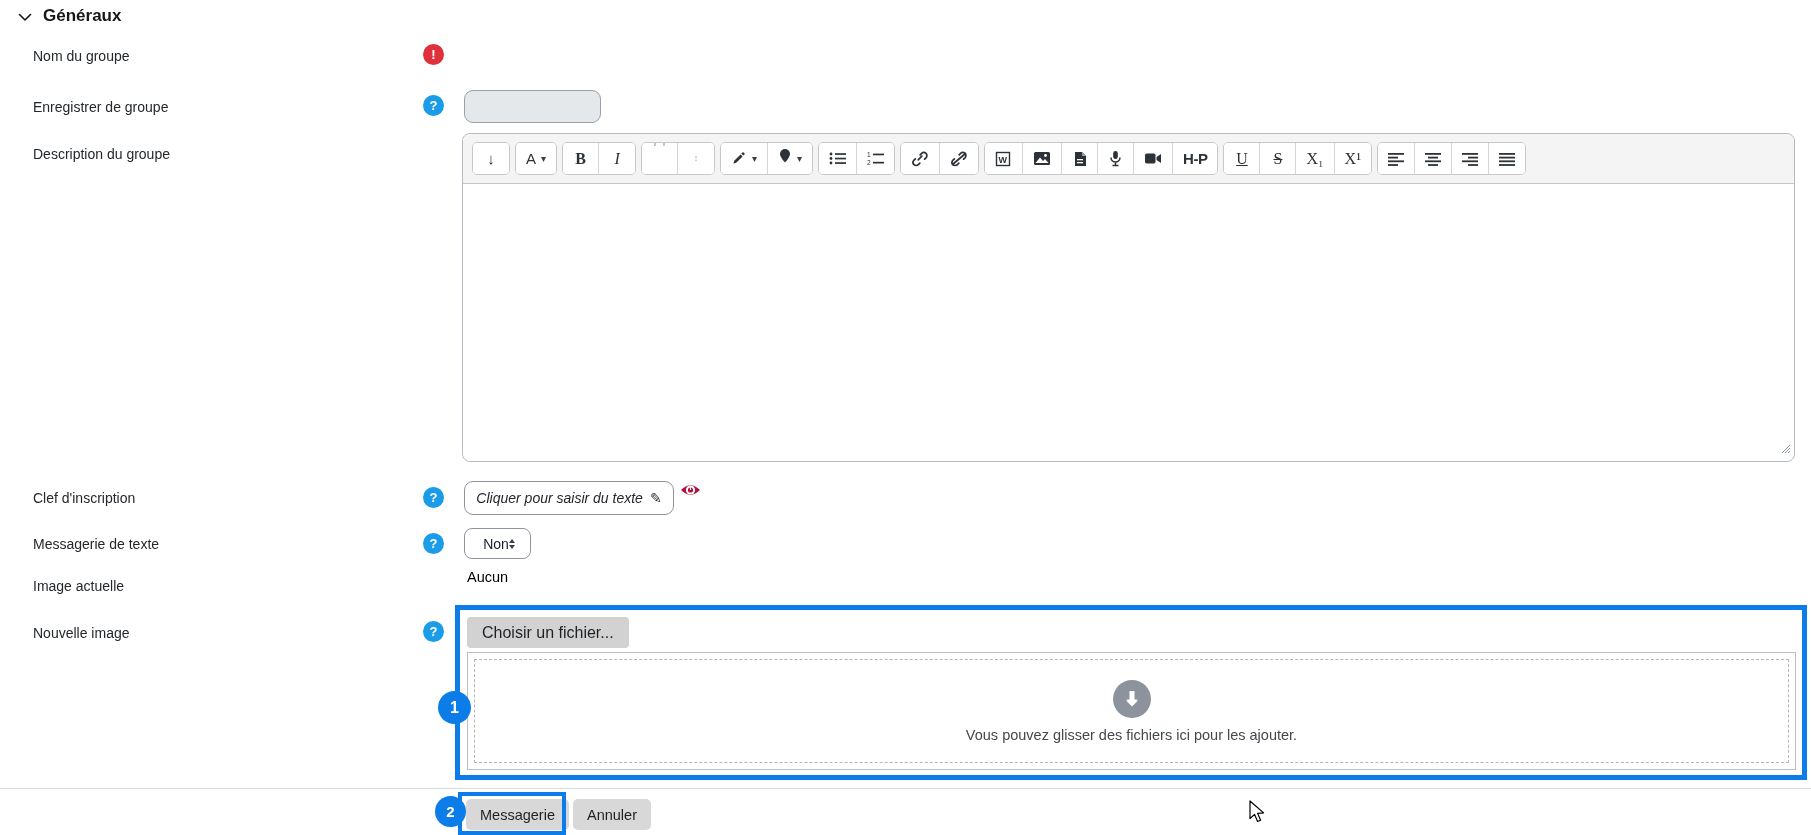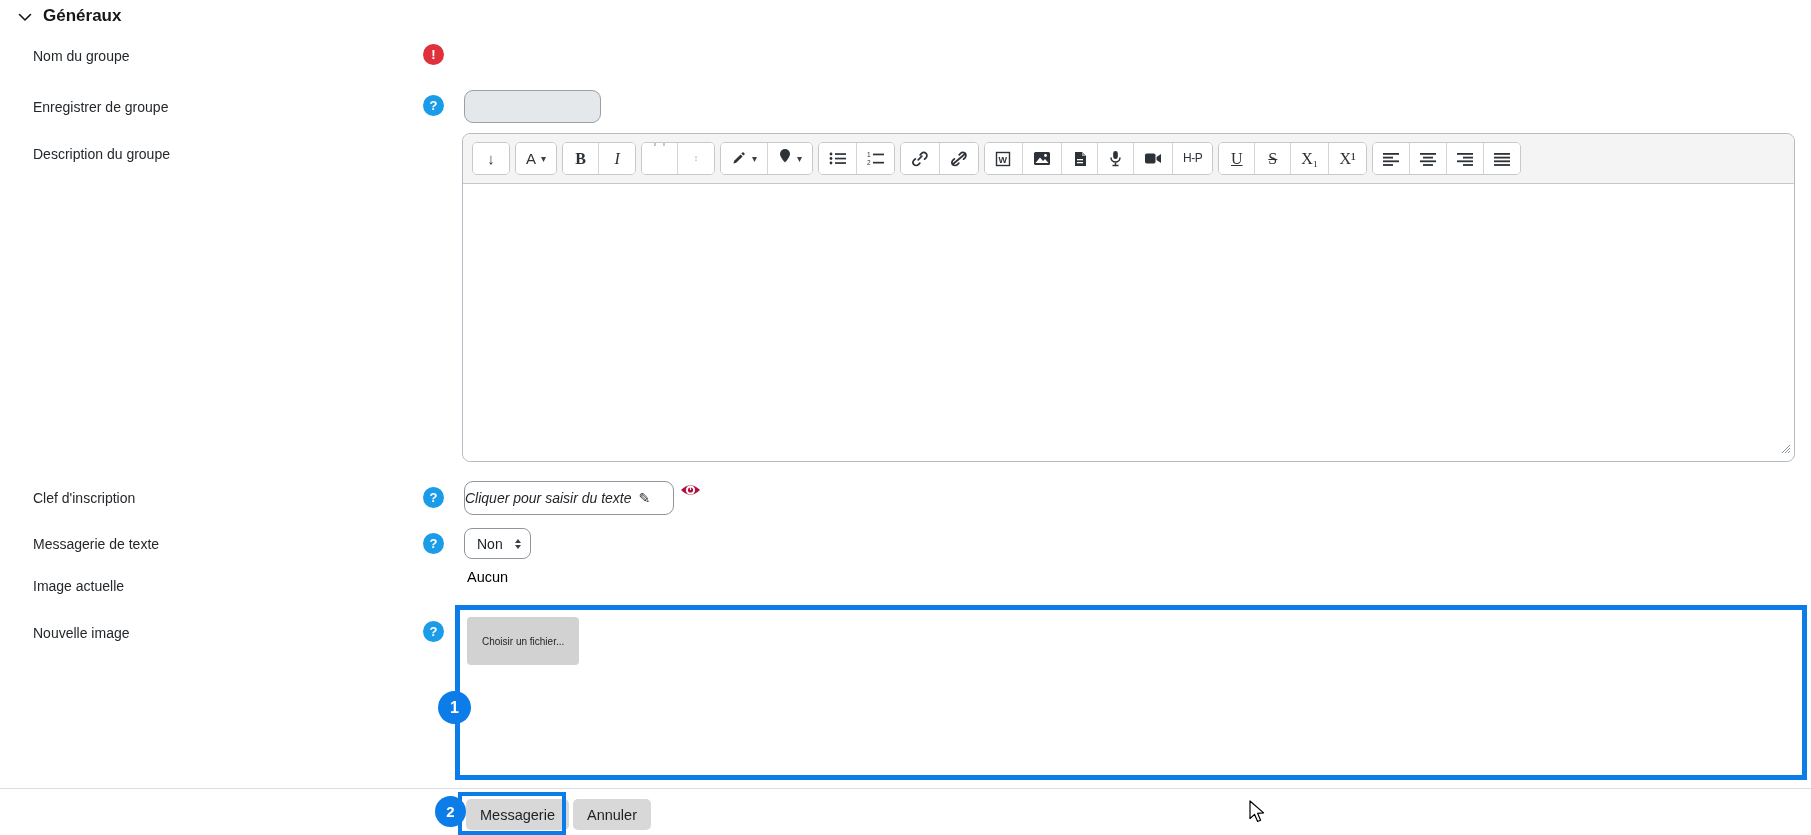--- a/index.html
+++ b/index.html
@@ -37,51 +37,51 @@
     display:flex; align-items:center; justify-content:center; gap:5px;
     font-family:"Liberation Sans", sans-serif; }
   .tb-btn:last-child { border-right:none; }
   .serif { font-family:"Liberation Serif", serif; font-size:16px; }
   .muted, .muted .caret { color:#a9b0b6 !important;flex-direction:column; }
   .caret { font-size:10px; color:#3a4046; }
   .bold { font-weight:bold; }
   .ital { font-style:italic; }
   .uline { text-decoration:underline; }
   .strike { text-decoration:line-through; }
-  .h5p { font-weight:normal; font-size:12px; letter-spacing:-0.5px; }
+  .h5p { font-weight:bold; font-size:15px; letter-spacing:-0.5px; }
   .earea { position:relative; height:277px; border-radius:0 0 8px 8px; background:#fff; }
   .resize-h { position:absolute; right:3px; bottom:3px; }
 
   
   .key-field { position:absolute; left:464px; top:481px; width:210px; height:34px;
     border:1px solid #8f959e; border-radius:9px; background:#fff; display:flex;
-    align-items:center; gap:7px; cursor:pointer; }
+    align-items:center; justify-content:center; gap:7px; cursor:pointer; }
   .key-text { font-style:italic; font-size:14px; color:#23272b; }
   .pencil { font-size:14px; }
 
   
   .mselect { position:absolute; left:464px; top:528px; width:67px; height:31px;
     border:1px solid #8f959e; border-radius:8px; background:#fff; display:flex;
-    align-items:center; padding:0 9px 0 12px; cursor:pointer; justify-content:space-between; }
+    align-items:center; padding:0 9px 0 12px; cursor:pointer; justify-content:center; }
   .mselect .val { font-size:14px; }
   .updn { display:flex; flex-direction:column; gap:2px; }
   .updn i { width:0; height:0; border-left:3.5px solid transparent; border-right:3.5px solid transparent; }
   .updn .up { border-bottom:4px solid #3a4046; }
   .updn .dn { border-top:4px solid #3a4046; }
 
   .static-val { position:absolute; font-size:14.5px; color:#000000; }
 
   
   .hl-box { position:absolute; border:5px solid #0c7ce8; z-index:5; pointer-events:none; }
   .badge { position:absolute; background:#0c7ce8; border-radius:50%; color:#fff;
     text-align:center; z-index:6; font-weight:bold; }
 
   
-  .choose-btn { position:absolute; left:467px; top:617px; height:48px; padding:0 15px;
-    background:#d2d2d2; border:none; border-radius:4px; font-size:10px; color:#1d2125;
+  .choose-btn { position:absolute; left:467px; top:617px; height:31px; padding:0 15px;
+    background:#d2d2d2; border:none; border-radius:4px; font-size:16px; color:#1d2125;
     cursor:pointer; font-family:"Liberation Sans", sans-serif; }
   .fm-box { position:absolute; left:467px; top:652px; width:1329px; height:118px;
     background:#fff; border:1px solid #b9bfc4; }
   .dropzone { position:absolute; inset:6px; border:1px dashed #b5b5b5;
     display:flex; flex-direction:column; align-items:center; justify-content:center; gap:9px; }
   .drop-circle { width:38px; height:38px; border-radius:50%; background:#8c939d;
     display:flex; align-items:center; justify-content:center; }
   .drop-text { font-size:14.5px; color:#43484d; }
 
   .separator { position:absolute; left:0; top:788px; width:1811px; height:1px; background:#dadee1; }
@@ -324,20 +324,31 @@
       </span>
   </div>
 
   <div class="flabel" style="top:578px;">Image actuelle</div>
   <div class="static-val" style="left:467px; top:569px;">Aucun</div>
 
   <div class="flabel" style="top:625px;">Nouvelle image</div>
   <div class="circle-ico help" style="left:423px; top:621px;">?</div>
 
   <button class="choose-btn">Choisir un fichier...</button>
+  <div class="fm-box">
+    <div class="dropzone">
+      <span class="drop-circle">
+        <svg width="16" height="18" viewBox="0 0 16 18">
+            <path d="M8 1 v9 M8 15 L2.5 9.5 h3 V1 h5 v8.5 h3 Z" fill="#fff"></path>
+            <path d="M8 16.5 L2 10.5 h4 V1.5 h4 v9 h4 Z" fill="#fff"></path>
+          </svg>
+      </span>
+      <span class="drop-text">Vous pouvez glisser des fichiers ici pour les ajouter.</span>
+    </div>
+  </div>
 
   <div class="hl-box" style="left:455px; top:605px; width:1352px; height:175px;"></div>
   <div class="badge" style="left:438px; top:691px; width:33px; height:33px; line-height:33px; font-size:16px;">1</div>
 
   <div class="separator"></div>
 
   <button class="form-btn" style="left:466px;">Messagerie</button>
   <button class="form-btn" style="left:573px;">Annuler</button>
 
   <div class="hl-box" style="left:458px; top:792px; width:108px; height:43px; border-width:4px;"></div>

